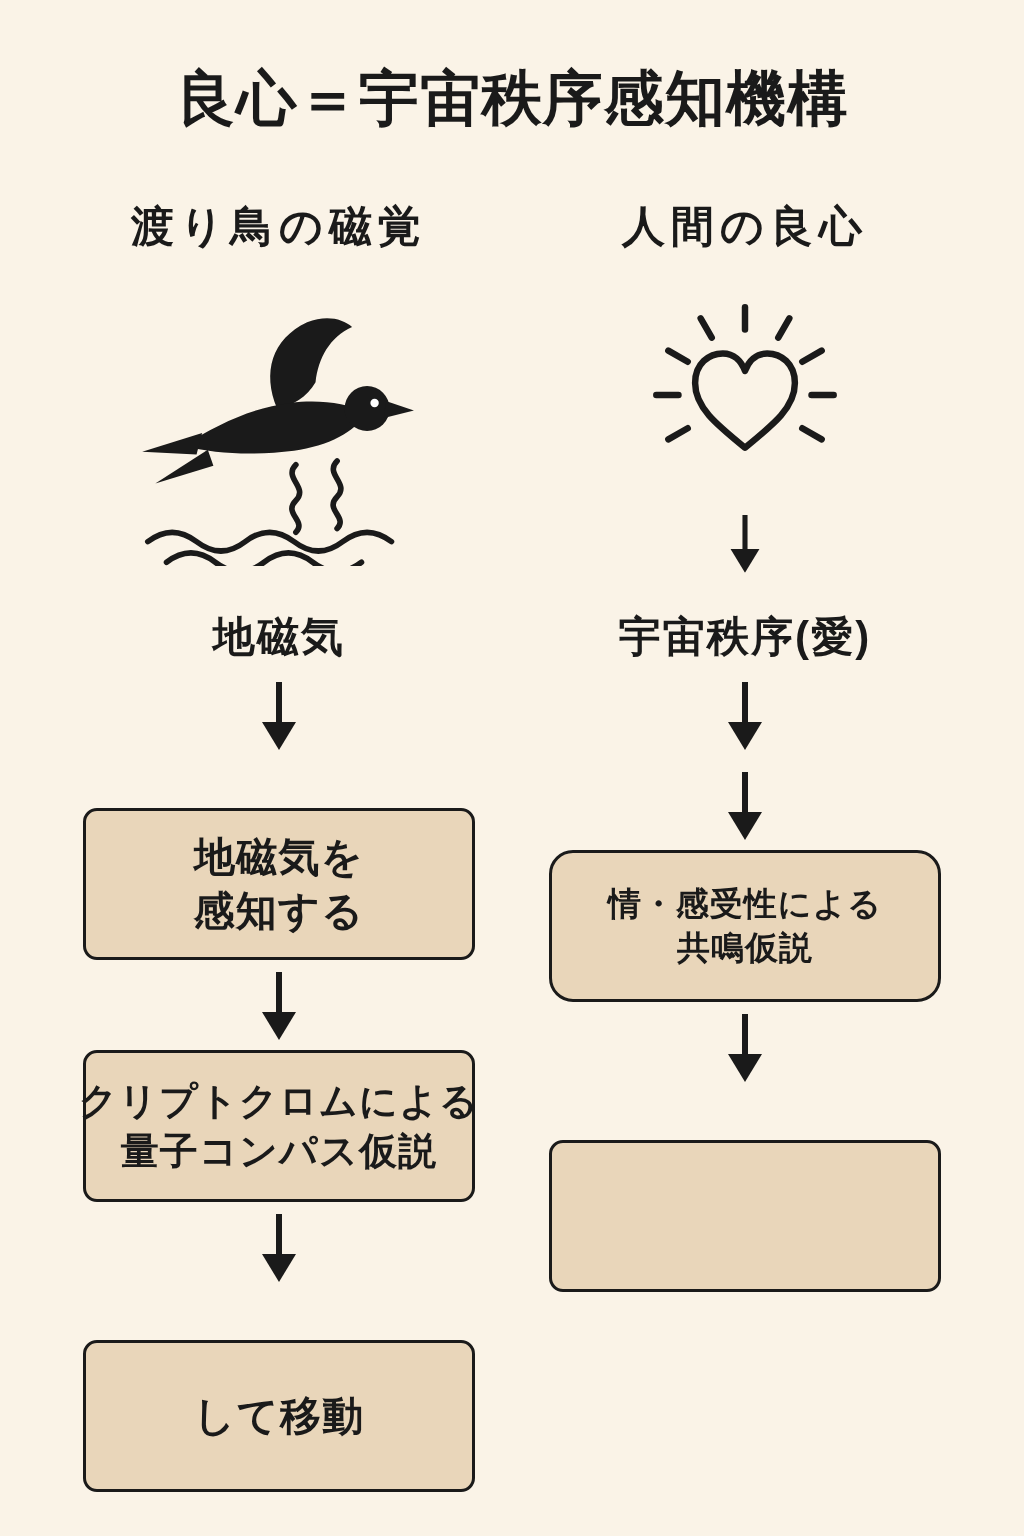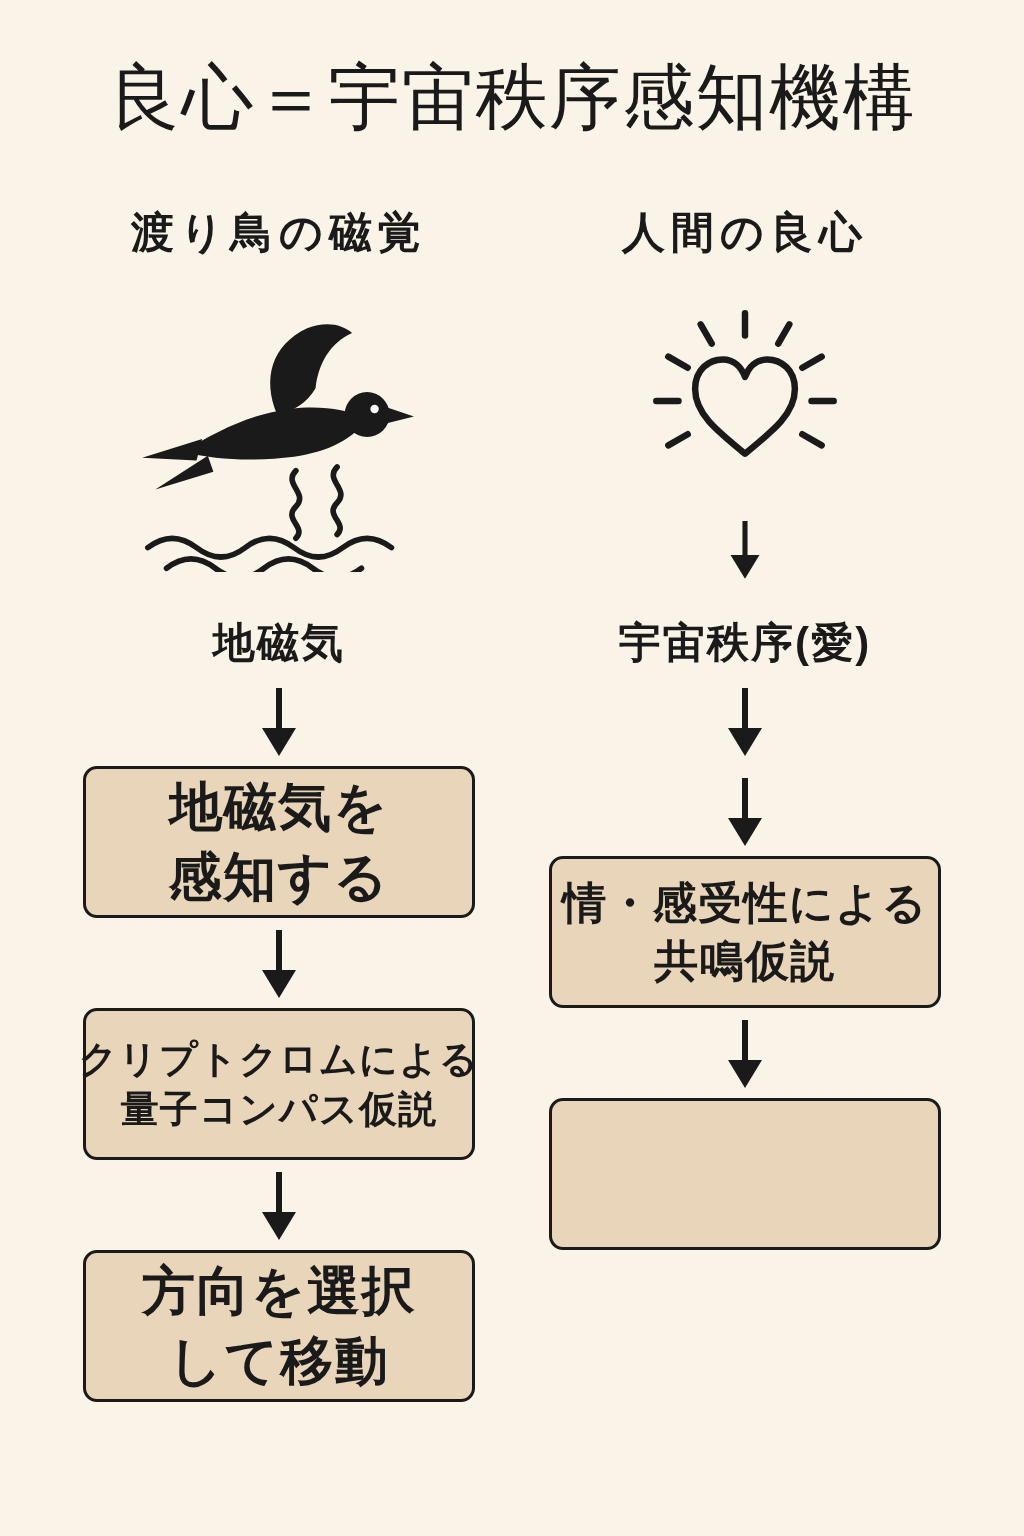--- a/index.html
+++ b/index.html
@@ -17,24 +17,24 @@
     font-family: "Liberation Sans", "DejaVu Sans", sans-serif;
     color: var(--line);
     overflow: hidden;
   }
   .page {
     width: 1024px;
     height: 1536px;
     padding-top: 44px;
   }
   .title {
-    margin: 6px;
+    margin: 15px;
     text-align: center;
-    font-size: 72px;
-    font-weight: 400;
+    font-size: 60px;
+    font-weight: 700;
     letter-spacing: 0.02em;
   }
   .columns {
     display: flex;
     justify-content: center;
     gap: 36px;
     margin-top: 58px;
   }
   .column {
     width: 430px;
@@ -81,22 +81,22 @@
     display: flex;
     flex-direction: column;
     align-items: center;
     justify-content: center;
     text-align: center;
     font-weight: 800;
     line-height: 1.32;
     letter-spacing: 0.03em;
     padding: 8px 12px;
   }
-  .box.large  { font-size: 53px; }
-  .box.medium { font-size: 44px; }
+  .box.large  { font-size: 41px; margin-top: 48px; }
+  .box.medium { font-size: 33px; border-radius: 24px; }
   .box.small  { font-size: 38px; }
   .box span { display: block; white-space: nowrap; }
   svg { display: block; }
 </style>
 </head>
 <body>
 
 <div class="page">
   <h1 class="title">良心＝宇宙秩序感知機構</h1>
 
@@ -152,21 +152,20 @@
       </div>
 
       <div class="arrow">
         <svg viewBox="0 0 44 70" width="44" height="70">
             <line x1="22" y1="2" x2="22" y2="46" stroke="#1a1a1a" stroke-width="6"></line>
             <polygon points="5,42 39,42 22,70" fill="#1a1a1a"></polygon>
           </svg>
       </div>
 
       <div class="box large">
-        <span>方向を選択</span>
         <span>して移動</span>
       </div>
     </section>
 
     <section class="column">
       <h2 class="heading">人間の良心</h2>
 
       <div class="icon-slot">
         <svg viewBox="0 0 240 210" width="222" height="194" aria-hidden="true">
           <g stroke="#1a1a1a" stroke-width="7" fill="none" stroke-linecap="round" stroke-linejoin="round">

